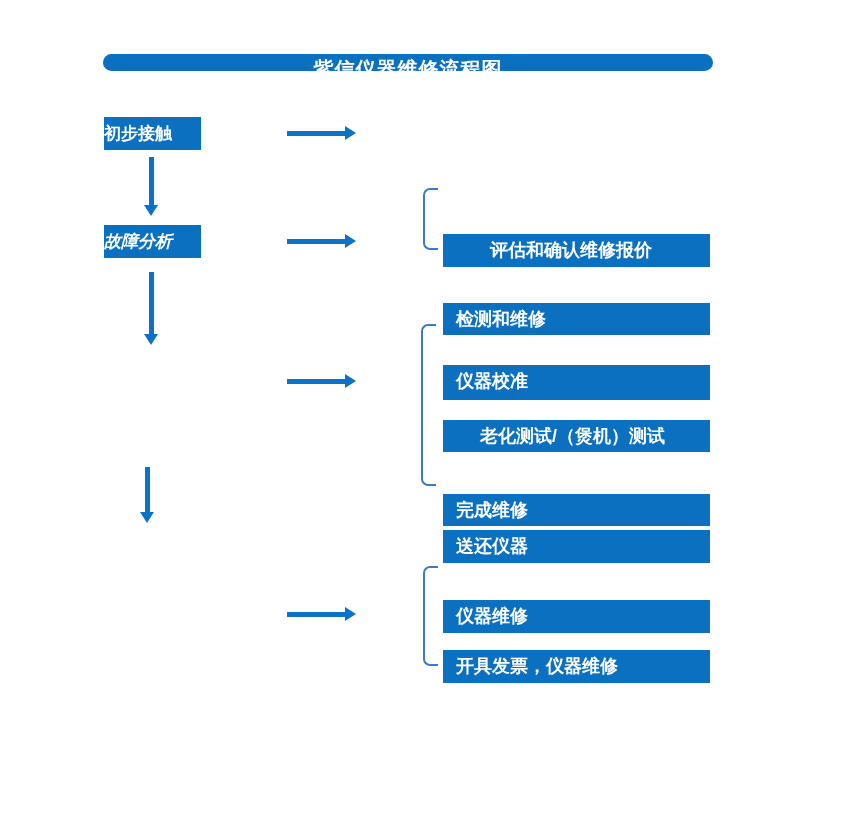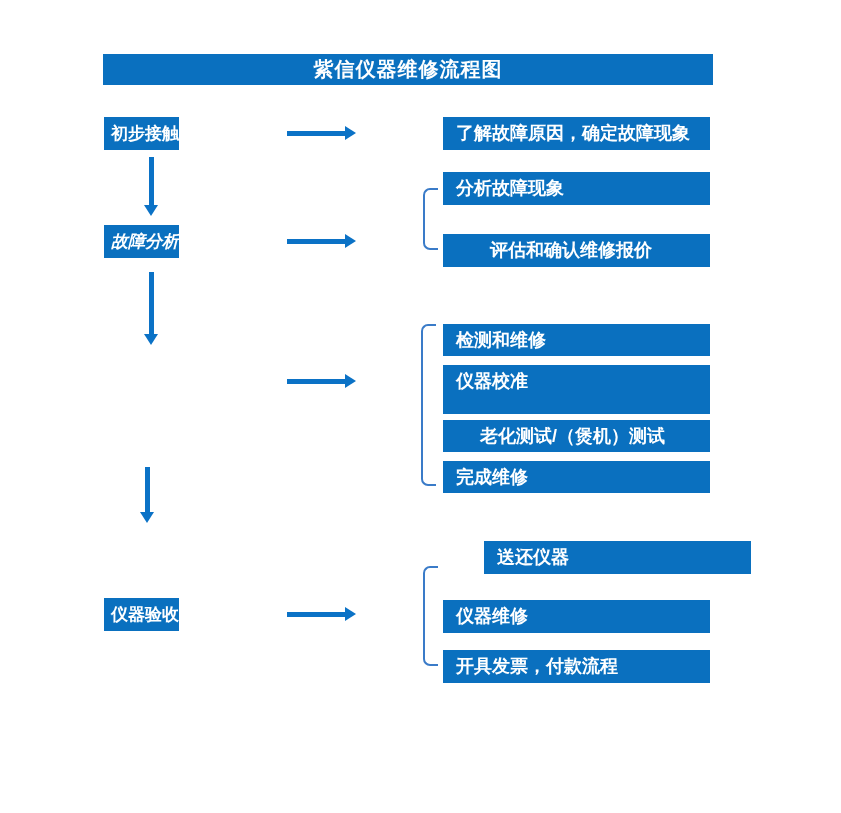--- a/index.html
+++ b/index.html
@@ -7,42 +7,43 @@
     position: relative;
     width: 841px;
     height: 813px;
     background: #ffffff;
     font-family: "Liberation Sans", "DejaVu Sans", sans-serif;
     overflow: hidden;
   }
   .title-bar {
     position: absolute;
     left: 103px; top: 54px;
-    width: 610px; height: 31px;
+    width: 610px; height: 17px;
     background: #0a70bf;
     color: #ffffff;
     font-size: 20px;
     font-weight: bold;
     text-align: center;
     line-height: 31px;
     letter-spacing: 1px;
+    border-radius: 15px;
   }
   .box {
     position: absolute;
     background: #0a70bf;
     color: #ffffff;
     font-weight: bold;
     overflow: hidden;
     white-space: nowrap;
   }
   .left-box {
     left: 104px;
-    width: 75px; height: 33px;
+    width: 97px; height: 33px;
     font-size: 17px;
-    text-align: right;
+    text-align: left;
     line-height: 33px;
   }
   .right-box {
     left: 443px;
     width: 267px; height: 33px;
     font-size: 18px;
     text-align: left;
     line-height: 33px;
     padding-left: 13px;
     box-sizing: border-box;
@@ -89,41 +90,38 @@
 </style>
 </head>
 <body>
 
 <div class="canvas">
 
   <div class="title-bar">紫信仪器维修流程图</div>
 
   <div class="box left-box" style="top:117px;">初步接触</div>
   <div class="h-arrow" style="top:131px;"></div>
-  <div class="box right-box" style="top:117px;">了解故障原因，确定故障现象</div>
 
   <div class="v-arrow" style="left:149px; top:157px; height:48px;"></div>
 
   <div class="box left-box" style="top:225px;font-style:italic;">故障分析</div>
   <div class="h-arrow" style="top:239px;"></div>
   <div class="bracket" style="top:188px; height:62px;"></div>
-  <div class="box right-box" style="top:172px;">分析故障现象</div>
   <div class="box right-box" style="top:234px;padding-left:47px;">评估和确认维修报价</div>
 
   <div class="v-arrow" style="left:149px; top:272px; height:62px;"></div>
 
   <div class="h-arrow" style="top:379px;"></div>
   <div class="bracket" style="left:421px; top:324px; height:162px;"></div>
-  <div class="box right-box" style="top:324px; height:32px; line-height:32px;">检测和维修</div>
-  <div class="box right-box" style="top:365px; height:49px; line-height:32px;">仪器校准</div>
+  <div class="box right-box" style="top:303px; height:32px; line-height:32px;">检测和维修</div>
+  <div class="box right-box" style="top:365px; height:35px; line-height:32px;">仪器校准</div>
   <div class="box right-box" style="top:420px; height:32px; line-height:32px;padding-left:37px;">老化测试/（煲机）测试</div>
-  <div class="box right-box" style="top:461px; height:32px; line-height:32px;">完成维修</div>
+  <div class="box right-box" style="top:494px; height:32px; line-height:32px;">完成维修</div>
 
   <div class="v-arrow" style="left:145px; top:467px; height:45px;"></div>
 
-  <div class="box left-box" style="top:598px;">仪器验收</div>
   <div class="h-arrow" style="top:612px;"></div>
   <div class="bracket" style="top:566px; height:100px;"></div>
-  <div class="box right-box" style="top:541px;margin-left:41px;">送还仪器</div>
+  <div class="box right-box" style="top:530px;">送还仪器</div>
   <div class="box right-box" style="top:600px;">仪器维修</div>
-  <div class="box right-box" style="top:650px;">开具发票，付款流程</div>
+  <div class="box right-box" style="top:650px;">开具发票，仪器维修</div>
 
 </div>
 
 </body></html>

